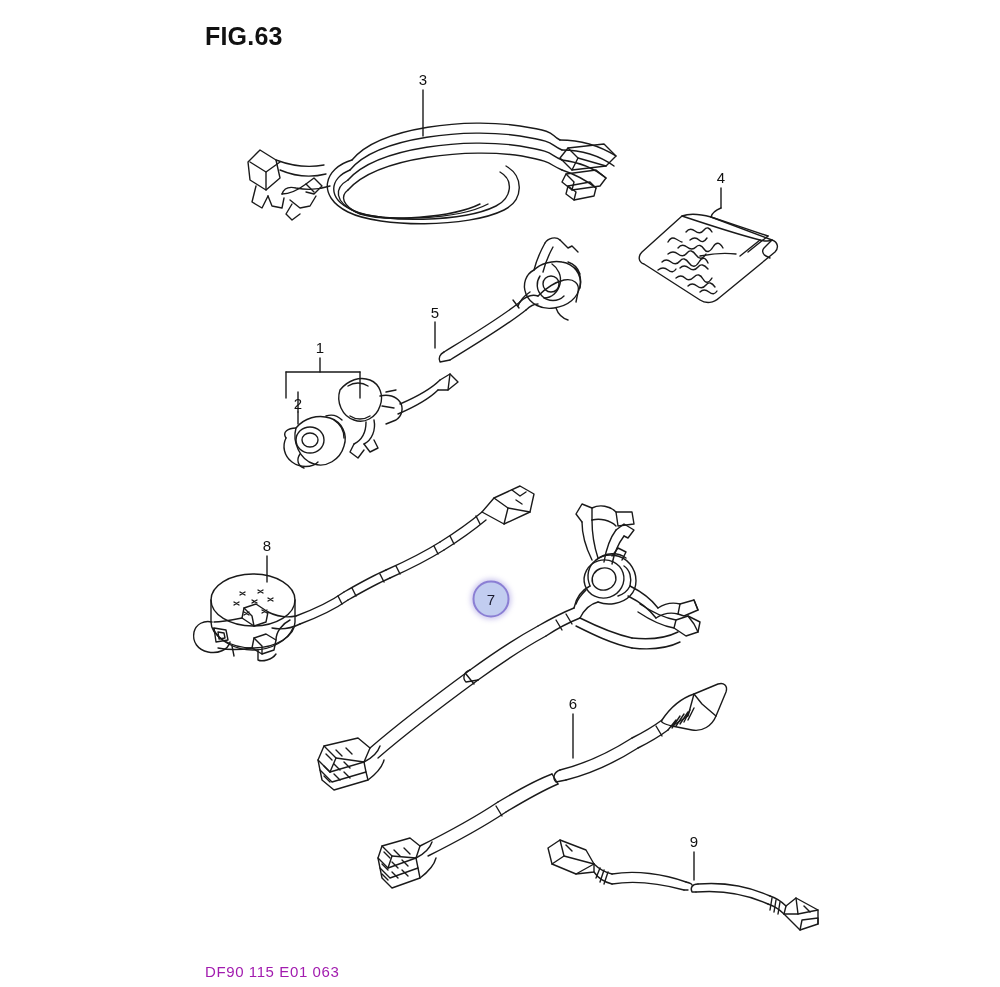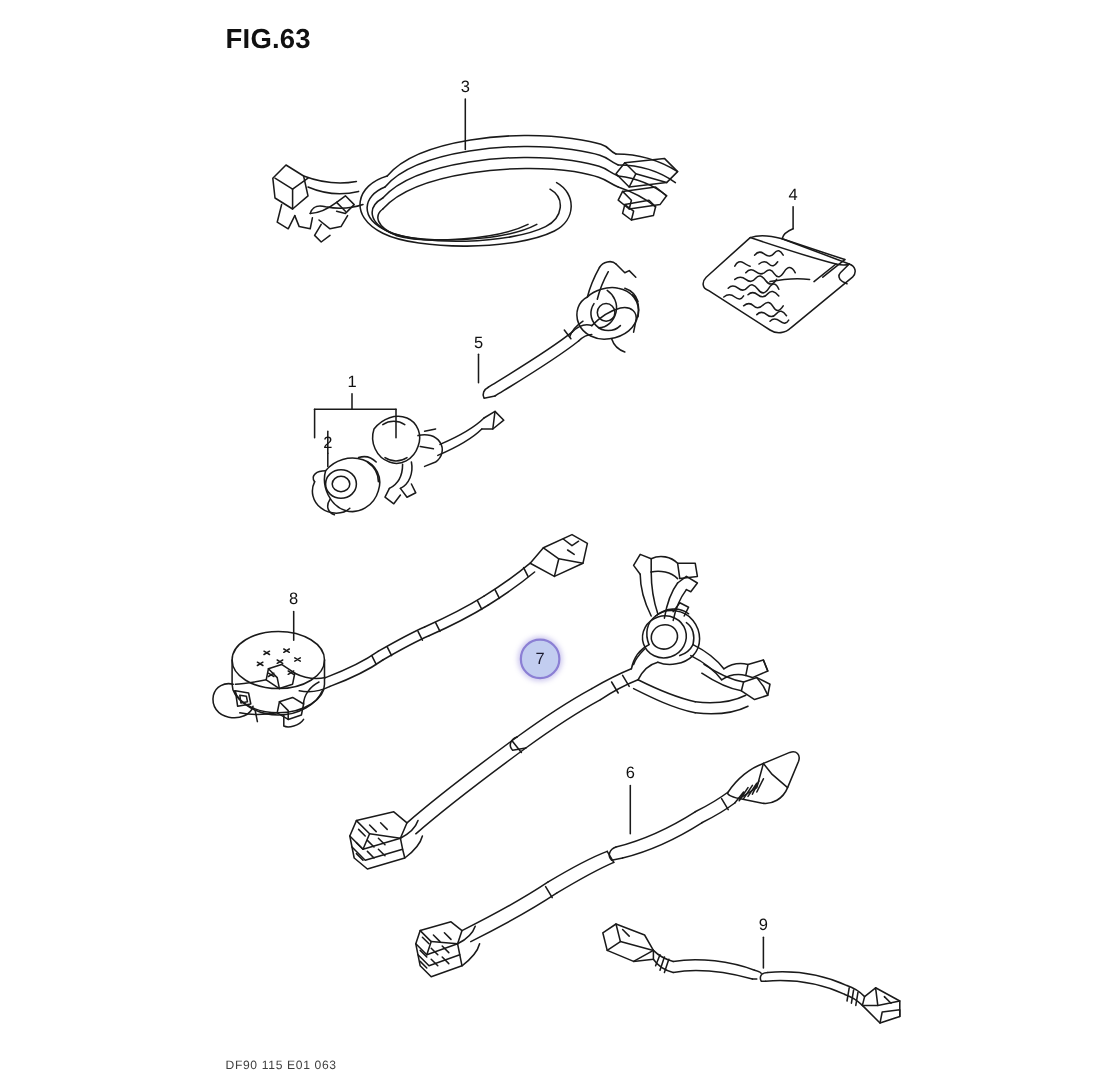--- a/index.html
+++ b/index.html
@@ -26,22 +26,22 @@
     top: 22px;
     font-size: 25px;
     font-weight: bold;
     color: #111111;
     letter-spacing: 0.2px;
   }
   .fig-caption {
     position: absolute;
     left: 205px;
     top: 963px;
-    font-size: 11px;
-    color: #404040;
+    font-size: 15px;
+    color: #a21caf;
     letter-spacing: 0.6px;
   }
   svg.art {
     position: absolute;
     left: 0;
     top: 0;
     width: 1000px;
     height: 987px;
   }
   .callout-num {

